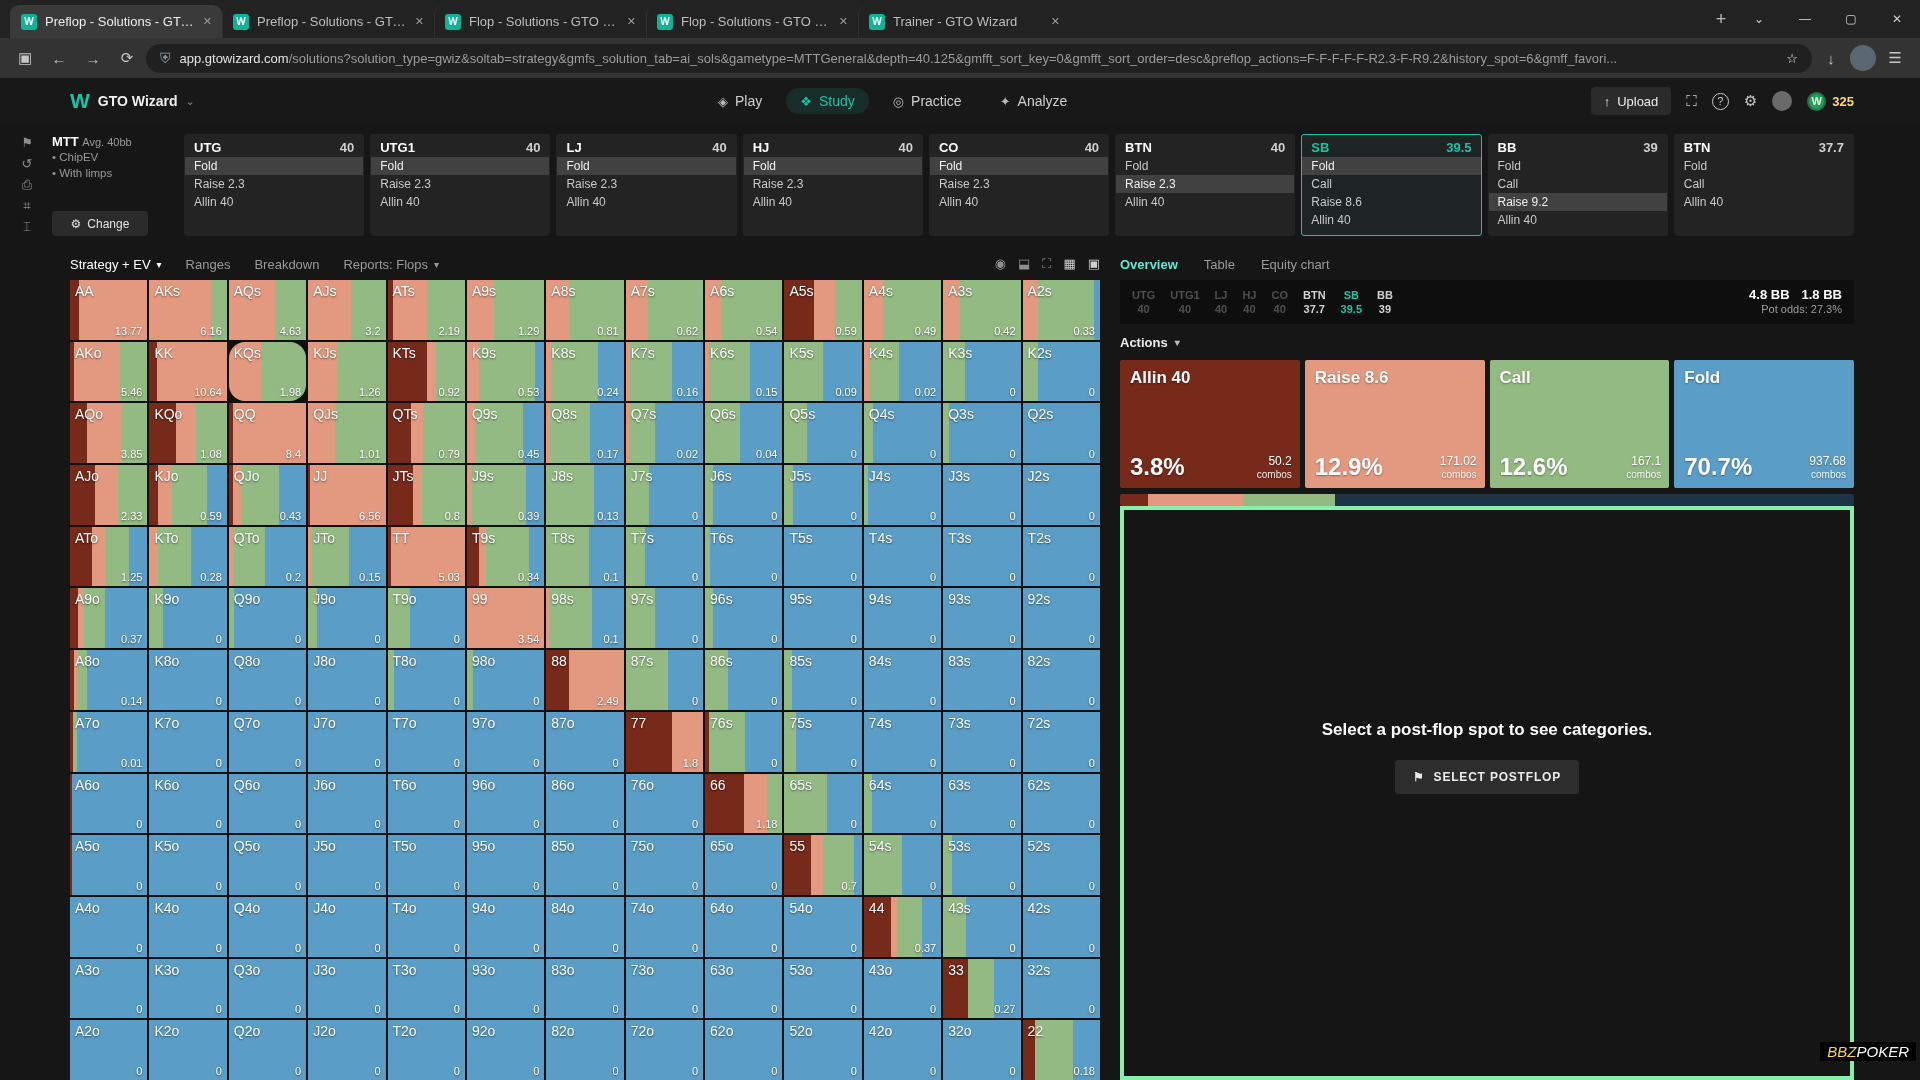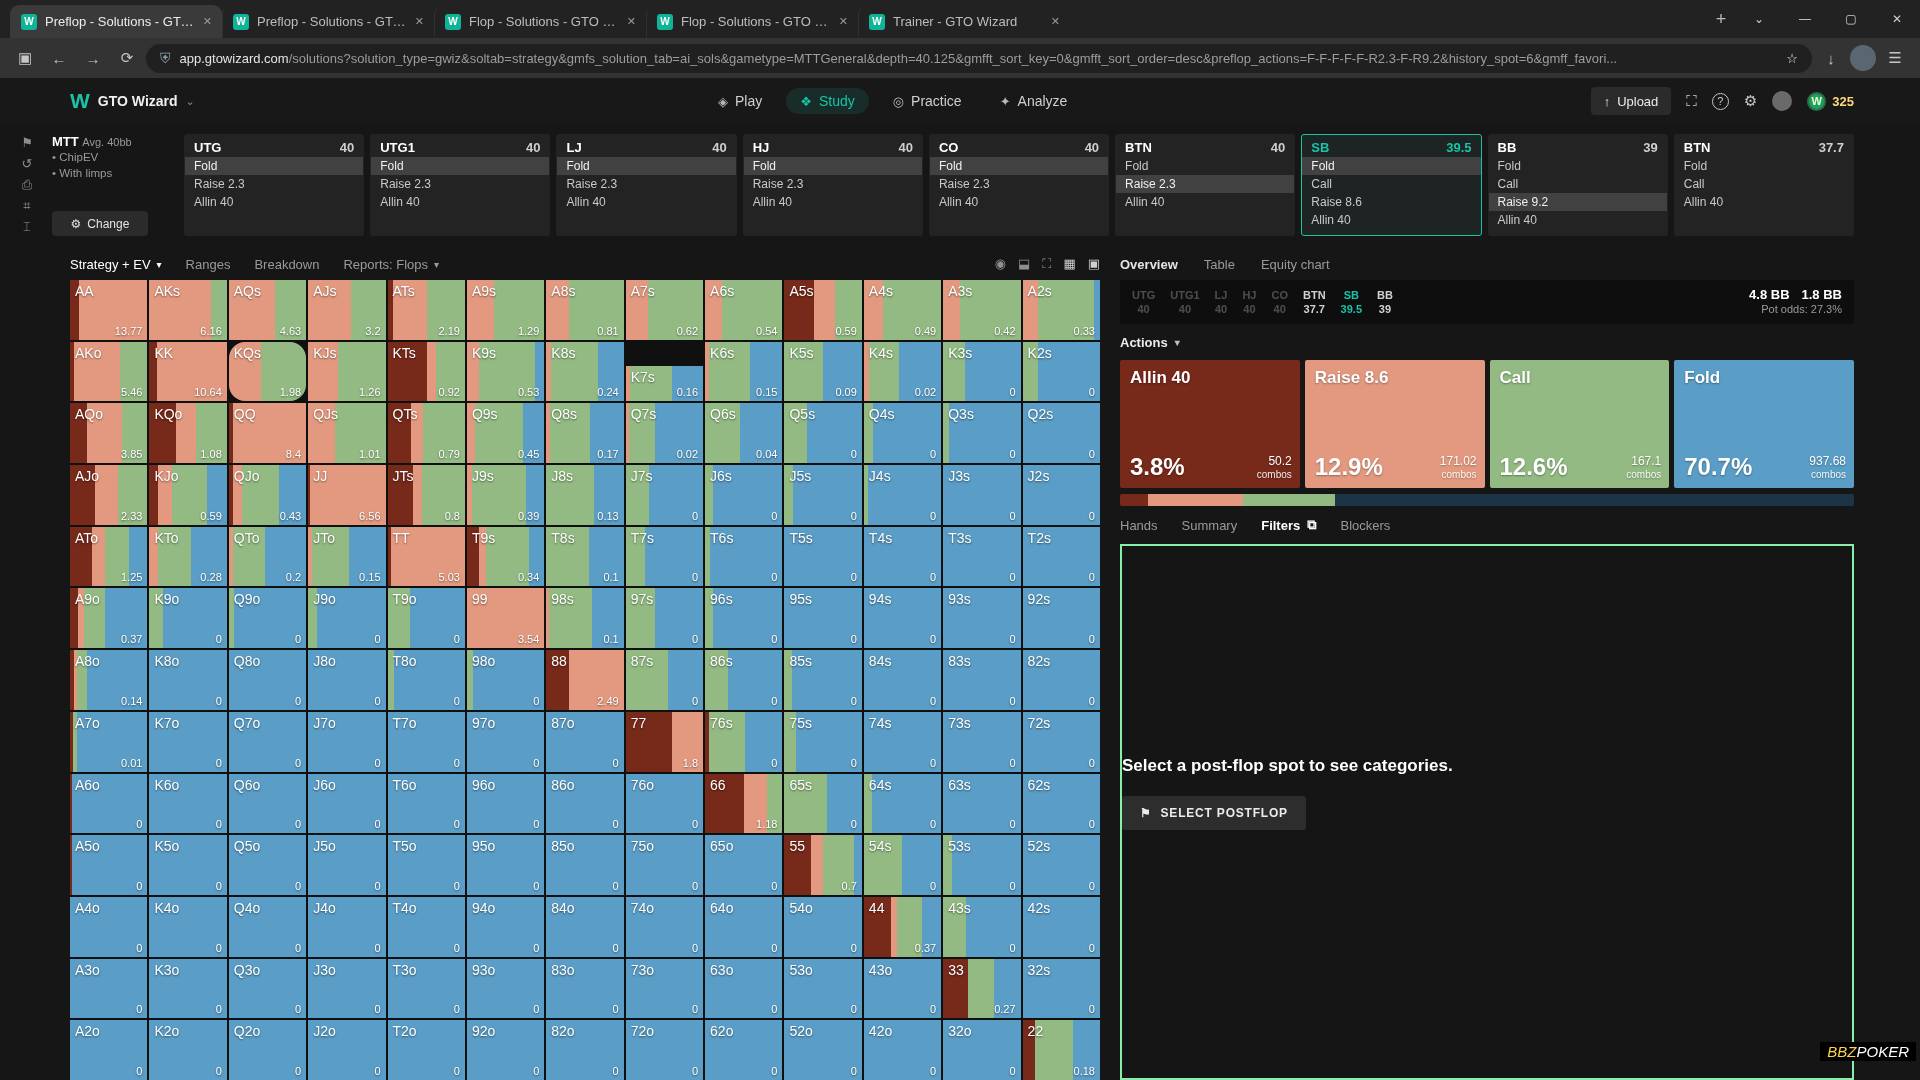--- a/index.html
+++ b/index.html
@@ -81,21 +81,21 @@
   .mcaret{font-size:10px}
   .mt-icons{margin-left:auto;display:flex;gap:12px;color:#8f8f8f;font-size:13px}
   .mt-icons span:nth-child(n+4){color:#cfcfcf}
   .matrix{flex:1;display:grid;grid-template-columns:repeat(13,1fr);grid-auto-rows:1fr;gap:2px;background:#101010}
   .cell{position:relative;color:#fff;overflow:hidden}
   .cell .hand{position:absolute;top:3px;left:5px;font-size:14px;text-shadow:0 1px 2px rgba(0,0,0,.5)}
   .cell .val{position:absolute;bottom:3px;right:5px;font-size:11px;text-shadow:0 1px 2px rgba(0,0,0,.5)}
   
   .panel{flex:1;display:flex;flex-direction:column;min-height:0}
   .ptabs{height:32px;display:flex;gap:26px;align-items:center;font-size:13px;color:#9a9a9a;flex:none}
-  .ptab.active{color:#e5e5e5;font-weight:bold}
+  .ptab.active{color:#5eead4;font-weight:bold}
   .posrow{background:#0e0e0e;border-radius:3px;height:44px;display:flex;align-items:center;
     padding:0 12px;gap:15px;flex:none}
   .ppos{display:flex;flex-direction:column;align-items:center;font-size:11px;color:#d2d2d2;line-height:14px;font-weight:bold}
   .ppos.dim{opacity:.32}
   .ppos.teal{color:#17c4a7}
   .potinfo{margin-left:auto;display:flex;flex-direction:column;align-items:flex-end;line-height:15px}
   .potvals{display:flex;gap:12px;font-size:13px;font-weight:bold;color:#fff}
   .potodds{font-size:11px;color:#9a9a9a}
   .actionsrow{height:36px;display:flex;align-items:center;font-size:13px;font-weight:bold;color:#ececec;gap:7px;flex:none}
   .actionsrow .mcaret{color:#bdbdbd}
@@ -103,22 +103,22 @@
   .card{flex:1;height:128px;position:relative;border-radius:2px;padding:8px 10px;color:#fff}
   .card .cl{font-size:17px;font-weight:bold;text-shadow:0 1px 2px rgba(0,0,0,.35)}
   .card .pct{position:absolute;left:10px;bottom:7px;font-size:24px;font-weight:bold;text-shadow:0 1px 2px rgba(0,0,0,.35)}
   .card .cmb{position:absolute;right:8px;bottom:7px;text-align:right;font-size:12px;line-height:13px;
     text-shadow:0 1px 2px rgba(0,0,0,.35)}
   .card .cmb .w{font-size:10px;opacity:.9}
   .stratbar{height:12px;margin-top:6px;display:flex;border-radius:2px;overflow:hidden;background:#13222e;flex:none}
   .subtabs{height:38px;display:flex;gap:24px;align-items:center;font-size:13px;color:#9a9a9a;flex:none}
   .subtab{display:flex;align-items:center;gap:7px}
   .subtab.active{color:#fff;font-weight:bold}
-  .pbody{flex:1;border:2px solid #86efac;background:#151515;display:flex;flex-direction:column;
-    align-items:flex-start;padding-top:210px;gap:20px;min-height:0}
+  .pbody{flex:1;border:4px solid #86efac;background:#151515;display:flex;flex-direction:column;
+    align-items:center;padding-top:210px;gap:20px;min-height:0}
   .pbody .et{font-size:17px;font-weight:bold;color:#fff}
   .selectbtn{background:#2d2d2d;border-radius:3px;height:34px;padding:0 18px;display:flex;align-items:center;
     gap:9px;font-size:12px;font-weight:bold;letter-spacing:.8px;color:#ececec}
   
   .watermark{position:fixed;right:4px;bottom:19px;background:#000;padding:1px 7px;font-size:15px;
     font-weight:normal;font-style:italic}
   .watermark .y{color:#ffd24a}
   .watermark .w{color:#fff}
 </style>
 </head>
@@ -421,21 +421,21 @@
             <span class="val">0.92</span>
           </div>
           <div class="cell" style="background: linear-gradient(to right, rgb(226, 153, 127) 0%, rgb(226, 153, 127) 15%, rgb(146, 186, 130) 15%, rgb(146, 186, 130) 88%, rgb(90, 157, 198) 88%, rgb(90, 157, 198) 100%);">
             <span class="hand">K9s</span>
             <span class="val">0.53</span>
           </div>
           <div class="cell" style="background: linear-gradient(to right, rgb(226, 153, 127) 0%, rgb(226, 153, 127) 7%, rgb(146, 186, 130) 7%, rgb(146, 186, 130) 67%, rgb(90, 157, 198) 67%, rgb(90, 157, 198) 100%);">
             <span class="hand">K8s</span>
             <span class="val">0.24</span>
           </div>
-          <div class="cell" style="background: linear-gradient(to right, rgb(226, 153, 127) 0%, rgb(226, 153, 127) 5%, rgb(146, 186, 130) 5%, rgb(146, 186, 130) 60%, rgb(90, 157, 198) 60%, rgb(90, 157, 198) 100%); margin-top: 24px;">
+          <div class="cell" style="background: linear-gradient(to right, rgb(226, 153, 127) 0%, rgb(226, 153, 127) 5%, rgb(146, 186, 130) 5%, rgb(146, 186, 130) 60%, rgb(90, 157, 198) 60%, rgb(90, 157, 198) 100%);">
             <span class="hand">K7s</span>
             <span class="val">0.16</span>
           </div>
           <div class="cell" style="background: linear-gradient(to right, rgb(226, 153, 127) 0%, rgb(226, 153, 127) 5%, rgb(146, 186, 130) 5%, rgb(146, 186, 130) 58%, rgb(90, 157, 198) 58%, rgb(90, 157, 198) 100%);">
             <span class="hand">K6s</span>
             <span class="val">0.15</span>
           </div>
           <div class="cell" style="background: linear-gradient(to right, rgb(146, 186, 130) 0%, rgb(146, 186, 130) 50%, rgb(90, 157, 198) 50%, rgb(90, 157, 198) 100%);">
             <span class="hand">K5s</span>
             <span class="val">0.09</span>
@@ -1099,35 +1099,20 @@
           <div class="pct">70.7%</div>
           <div class="cmb"><span>937.68</span><br><span class="w">combos</span></div>
         </div>
       </div>
       <div class="stratbar">
           <div class="" style="width: 3.8%; background: rgb(119, 41, 26);"></div>
           <div class="" style="width: 12.9%; background: rgb(226, 153, 127);"></div>
           <div class="" style="width: 12.6%; background: rgb(146, 186, 130);"></div>
           <div class="" style="width: 70.7%; background: rgb(29, 51, 70);"></div>
         </div>
-      <div class="subtabs">
-        <span class="subtab">
-            <span>Hands</span>
-          </span>
-        <span class="subtab">
-            <span>Summary</span>
-          </span>
-        <span class="subtab active">
-          <span>Filters</span>
-          <span>⧉</span>
-        </span>
-        <span class="subtab">
-            <span>Blockers</span>
-          </span>
-      </div>
       <div class="pbody">
         <div class="et">Select a post-flop spot to see categories.</div>
         <div class="selectbtn">
           <span>⚑</span>
           <span>SELECT POSTFLOP</span>
         </div>
       </div>
     </div>
   </div>
 </div>

